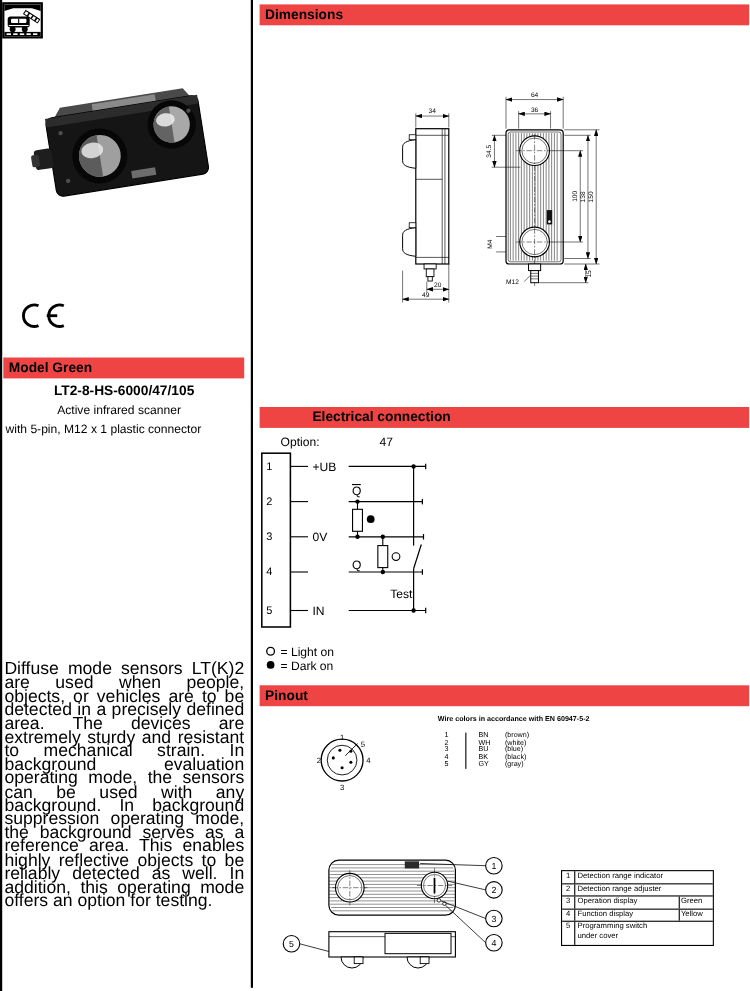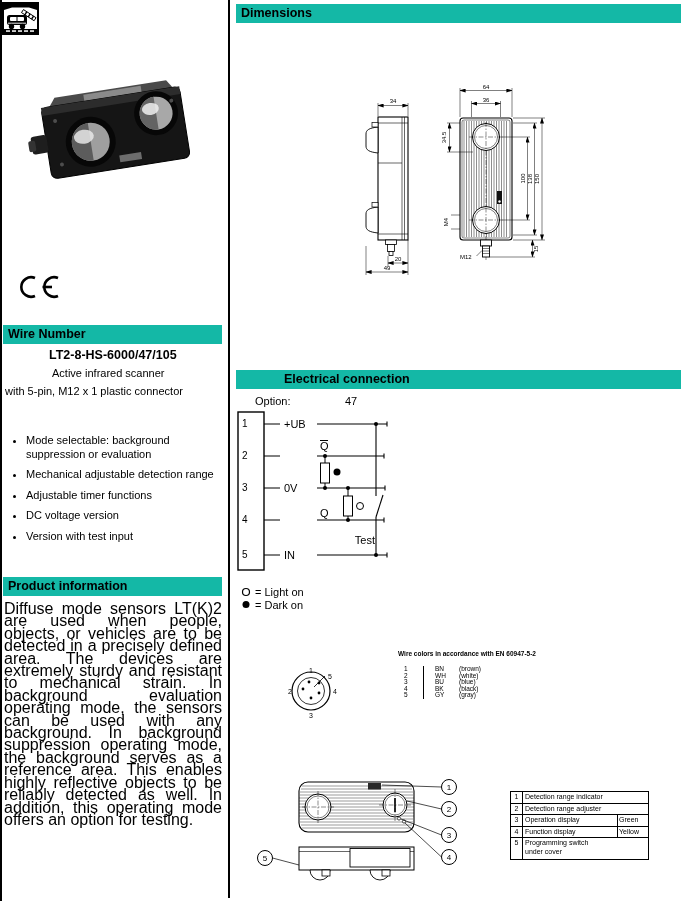--- a/index.html
+++ b/index.html
@@ -1,20 +1,20 @@
 <!DOCTYPE html>
 <html><head>
 <meta charset="utf-8">
 <style>
   html,body{margin:0;padding:0;background:#e8e8e8;}
   .page{position:relative;width:682px;height:901px;background:#ffffff;overflow:hidden;
         font-family:"Liberation Sans",sans-serif;color:#000;}
   .edge-left{position:absolute;left:0;top:0;width:2px;height:901px;background:#000;}
   .divider{position:absolute;left:228px;top:0;width:2px;height:898px;background:#000;}
-  .bar{position:absolute;height:19px;background:#14b8a6;font-weight:bold;font-size:12.5px;
+  .bar{position:absolute;height:19px;background:#ef4444;font-weight:bold;font-size:12.5px;
        line-height:19px;padding-left:5px;box-sizing:border-box;}
   .bar-left{left:3px;width:219px;}
   .bar-right{left:236px;width:445px;}
   .t{position:absolute;}
   .model-number{font-weight:bold;font-size:12.5px;padding-left:44px;}
   .desc1{font-size:11px;margin-left:47px;}
   .desc2{font-size:11px;}
   .features-list{position:absolute;left:4px;top:434px;width:218px;font-size:11px;line-height:13.5px;}
   .features-list ul{margin:0;padding-left:22px;}
   .features-list li{margin-bottom:7px;}
@@ -89,36 +89,26 @@
       <rect x="88" y="84" width="22" height="7" fill="#6d6d6d"></rect>
     </g>
   </svg>
 
   <svg style="left:16px;top:274px;" width="50" height="26" viewBox="0 0 50 26">
     <path d="M19 4 A9.8 9.8 0 1 0 19 22" fill="none" stroke="#000" stroke-width="2.6"></path>
     <path d="M42 4 A9.8 9.8 0 1 0 42 22" fill="none" stroke="#000" stroke-width="2.6"></path>
     <line x1="26.5" y1="13" x2="36" y2="13" stroke="#000" stroke-width="2.6"></line>
   </svg>
 
-  <div class="bar bar-left" style="top:325px;">Wire Number</div>
+  <div class="bar bar-left" style="top:325px;">Model Green</div>
   <div class="t model-number" style="left:5px;top:348px;">LT2-8-HS-6000/47/105</div>
   <div class="t desc1" style="left:5px;top:367px;">Active infrared scanner</div>
   <div class="t desc2" style="left:5px;top:385px;">with 5-pin, M12 x 1 plastic connector</div>
 
-  <div class="features-list">
-    <ul>
-      <li>Mode selectable: background suppression or evaluation</li>
-      <li>Mechanical adjustable detection range</li>
-      <li>Adjustable timer functions</li>
-      <li>DC voltage version</li>
-      <li>Version with test input</li>
-    </ul>
-  </div>
-
-  <div class="bar bar-left" style="top:577px;">Product information</div>
+
   <div class="prod-text">Diffuse mode sensors LT(K)2 are used when people, objects, or vehicles are to be detected in a precisely defined area. The devices are extremely sturdy and resistant to mechanical strain. In background evaluation operating mode, the sensors can be used with any background. In background suppression operating mode, the background serves as a reference area. This enables highly reflective objects to be reliably detected as well. In addition, this operating mode offers an option for testing.</div>
 
   <div class="bar bar-right" style="top:4px;">Dimensions</div>
 
   <svg style="left:236px;top:60px;" width="446" height="235" viewBox="0 0 446 235">
     <defs>
       <marker id="da" markerWidth="6" markerHeight="4" refX="5.6" refY="2" orient="auto-start-reverse" markerUnits="userSpaceOnUse">
         <path d="M0 0 L6 2 L0 4 Z" fill="#000"></path>
       </marker>
     </defs>
@@ -288,20 +278,21 @@
     <line x1="140" y1="32" x2="140" y2="104" stroke="#000" stroke-width="1.1"></line>
     <line x1="140" y1="125" x2="147" y2="103" stroke="#000" stroke-width="1.1"></line>
     <line x1="140" y1="125" x2="140" y2="163" stroke="#000" stroke-width="1.1"></line>
     <text x="139" y="152" font-size="11" text-anchor="end">Test</text>
     <circle cx="10" cy="200" r="3.5" fill="#fff" stroke="#000" stroke-width="1.2"></circle>
     <text x="19" y="204" font-size="11">= Light on</text>
     <circle cx="10" cy="212.5" r="3.5" fill="#000"></circle>
     <text x="19" y="217" font-size="11">= Dark on</text>
   </svg>
 
+  <div class="bar bar-right" style="top:623px;">Pinout</div>
 
   <svg style="left:283px;top:658px;" width="64" height="64" viewBox="0 0 64 64">
     <circle cx="28" cy="33" r="19" fill="#fff" stroke="#000" stroke-width="1.2"></circle>
     <circle cx="28" cy="33" r="13.5" fill="#fff" stroke="#000" stroke-width="0.8"></circle>
     <g fill="#000">
       <circle cx="26" cy="24" r="1.4"></circle>
         <circle cx="36" cy="25" r="1.4"></circle>
       <circle cx="20" cy="31" r="1.4"></circle>
         <circle cx="36" cy="35" r="1.4"></circle>
       <circle cx="28" cy="40" r="1.4"></circle>

